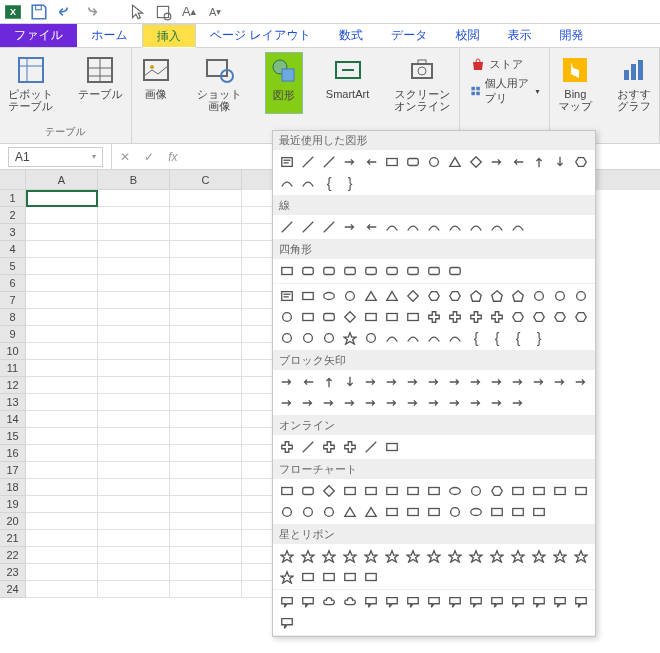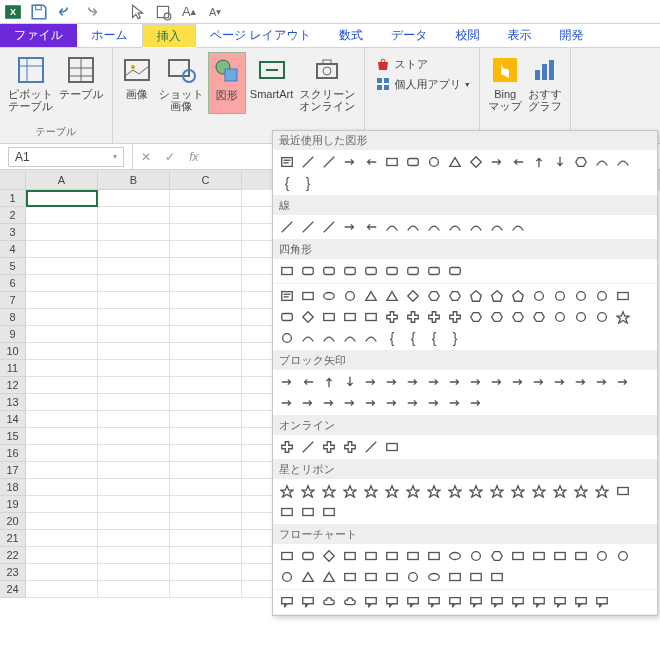--- a/index.html
+++ b/index.html
@@ -5,42 +5,42 @@
     * { box-sizing: border-box; margin: 0; padding: 0; font-family: "Yu Gothic UI", "Meiryo", sans-serif; }
     body { background: #fff; width: 660px; height: 653px; overflow: hidden; font-size: 12px; color: #444; }
     .title-bar { height: 24px; background: #fff; display: flex; align-items: center; border-bottom: 1px solid #d4d4d4; }
     .title-icon { width: 18px; height: 18px; margin: 0 4px; display: inline-flex; align-items: center; justify-content: center; }
     .tabs { display: flex; background: #fff; border-bottom: 1px solid #d4d4d4; height: 24px; }
     .tab { padding: 3px 14px; cursor: pointer; color: #1d4ed8; font-size: 12px; }
     .tab.file { background: #6d28d9; color: #fff; }
     .tab.active { background: #fde047; color: #217346; border: 1px solid #d4d4d4; border-bottom: 1px solid #fff; margin-bottom: -1px; }
     .ribbon { background: #f1f1f1; border-bottom: 1px solid #d4d4d4; display: flex; height: 96px; position: relative; }
     .group { border-right: 1px solid #d4d4d4; padding: 4px 6px; display: flex; flex-direction: column; justify-content: space-between; }
-    .group-items { display: flex; gap: 2px; }
+    .group-items { display: flex; gap: 21px; }
     .rb-btn { display: flex; flex-direction: column; align-items: center; gap: 2px; padding: 2px; cursor: pointer; }
-    .rb-btn.active { background: #fca5a5; border: 1px solid #8fbb9e; }
+    .rb-btn.active { background: #84cc16; border: 1px solid #8fbb9e; }
     .rb-icon { width: 32px; height: 32px; display: flex; align-items: center; justify-content: center; }
     .rb-label { font-size: 11px; text-align: center; line-height: 1.1; white-space: pre; }
     .group-label { font-size: 10px; color: #666; text-align: center; margin-top: 2px; }
     .name-box-row { display: flex; align-items: center; height: 26px; border-bottom: 1px solid #d4d4d4; }
-    .name-box { width: 116px; border: 1px solid #ccc; margin: 2px 8px; padding: 2px 6px; font-size: 12px; display: flex; justify-content: space-between; align-items: center; }
+    .name-box { width: 95px; border: 1px solid #ccc; margin: 2px 8px; padding: 2px 6px; font-size: 12px; display: flex; justify-content: space-between; align-items: center; }
     .fx-area { display: flex; align-items: center; flex: 1; gap: 6px; padding-left: 4px; border-left: 1px solid #d4d4d4; height: 100%; }
     .fx-btn { color: #999; padding: 0 4px; }
     .sheet { display: flex; position: relative; }
     .row-headers { width: 26px; background: #e6e6e6; }
     .row-hdr { height: 17px; border-bottom: 1px solid #d4d4d4; border-right: 1px solid #d4d4d4; text-align: center; font-size: 11px; color: #444; line-height: 17px; }
     .grid { flex: 1; }
     .col-headers { display: flex; background: #e6e6e6; }
     .col-hdr { width: 72px; height: 20px; border-right: 1px solid #d4d4d4; border-bottom: 1px solid #d4d4d4; text-align: center; font-size: 11px; line-height: 20px; }
     .cells { position: relative; }
     .cell-row { display: flex; }
     .cell { width: 72px; height: 17px; border-right: 1px solid #e0e0e0; border-bottom: 1px solid #e0e0e0; }
     .cell.selected { border: 2px solid #217346; }
     .corner { width: 26px; height: 20px; background: #e6e6e6; border-right: 1px solid #d4d4d4; border-bottom: 1px solid #d4d4d4; }
-    .shapes-dropdown { position: absolute; left: 272px; top: 130px; width: 386px; background: #fff; border: 1px solid #c6c6c6; box-shadow: 2px 2px 6px rgba(0,0,0,0.2); z-index: 100; }
+    .shapes-dropdown { position: absolute; left: 272px; top: 130px; width: 324px; background: #fff; border: 1px solid #c6c6c6; box-shadow: 2px 2px 6px rgba(0,0,0,0.2); z-index: 100; }
     .shape-cat { border-bottom: 1px solid #eee; }
     .shape-cat-hdr { background: #eee; padding: 2px 6px; font-size: 11px; color: #666; }
     .shape-row { display: flex; flex-wrap: wrap; padding: 2px 4px; gap: 1px; }
     .shape-item { width: 20px; height: 20px; display: flex; align-items: center; justify-content: center; cursor: pointer; color: #555; font-size: 14px; }
     .shape-item svg { width: 14px; height: 14px; stroke: #555; fill: none; stroke-width: 1.5; }
     .store-row { display: flex; flex-direction: column; gap: 4px; padding: 4px; }
     .store-item { display: flex; align-items: center; gap: 4px; font-size: 11px; cursor: pointer; }
   </style>
 </head>
 <body>
@@ -1006,20 +1006,165 @@
           </svg>
         </div>
         <div class="shape-item">
           <svg viewBox="0 0 16 16">
             <rect x="2" y="4" width="12" height="8"></rect>
           </svg>
         </div>
       </div>
   </div>
   <div class="shape-cat">
+    <div class="shape-cat-hdr">フローチャート</div>
+    <div class="shape-row" id="sr-flow">
+        <div class="shape-item">
+          <svg viewBox="0 0 16 16">
+            <rect x="2" y="4" width="12" height="8"></rect>
+          </svg>
+        </div>
+        <div class="shape-item">
+          <svg viewBox="0 0 16 16">
+            <rect x="2" y="4" width="12" height="8" rx="2"></rect>
+          </svg>
+        </div>
+        <div class="shape-item">
+          <svg viewBox="0 0 16 16">
+            <path d="M8 2 L14 8 L8 14 L2 8 Z"></path>
+          </svg>
+        </div>
+        <div class="shape-item">
+          <svg viewBox="0 0 16 16">
+            <rect x="2" y="4" width="12" height="8"></rect>
+          </svg>
+        </div>
+        <div class="shape-item">
+          <svg viewBox="0 0 16 16">
+            <rect x="2" y="4" width="12" height="8"></rect>
+          </svg>
+        </div>
+        <div class="shape-item">
+          <svg viewBox="0 0 16 16">
+            <rect x="2" y="4" width="12" height="8"></rect>
+          </svg>
+        </div>
+        <div class="shape-item">
+          <svg viewBox="0 0 16 16">
+            <rect x="2" y="4" width="12" height="8"></rect>
+          </svg>
+        </div>
+        <div class="shape-item">
+          <svg viewBox="0 0 16 16">
+            <rect x="2" y="4" width="12" height="8"></rect>
+          </svg>
+        </div>
+        <div class="shape-item">
+          <svg viewBox="0 0 16 16">
+            <ellipse cx="8" cy="8" rx="6" ry="4"></ellipse>
+          </svg>
+        </div>
+        <div class="shape-item">
+          <svg viewBox="0 0 16 16">
+            <circle cx="8" cy="8" r="5"></circle>
+          </svg>
+        </div>
+        <div class="shape-item">
+          <svg viewBox="0 0 16 16">
+            <path d="M5 3 L11 3 L14 8 L11 13 L5 13 L2 8 Z"></path>
+          </svg>
+        </div>
+        <div class="shape-item">
+          <svg viewBox="0 0 16 16">
+            <rect x="2" y="4" width="12" height="8"></rect>
+          </svg>
+        </div>
+        <div class="shape-item">
+          <svg viewBox="0 0 16 16">
+            <rect x="2" y="4" width="12" height="8"></rect>
+          </svg>
+        </div>
+        <div class="shape-item">
+          <svg viewBox="0 0 16 16">
+            <rect x="2" y="4" width="12" height="8"></rect>
+          </svg>
+        </div>
+        <div class="shape-item">
+          <svg viewBox="0 0 16 16">
+            <rect x="2" y="4" width="12" height="8"></rect>
+          </svg>
+        </div>
+        <div class="shape-item">
+          <svg viewBox="0 0 16 16">
+            <circle cx="8" cy="8" r="5"></circle>
+          </svg>
+        </div>
+        <div class="shape-item">
+          <svg viewBox="0 0 16 16">
+            <circle cx="8" cy="8" r="5"></circle>
+          </svg>
+        </div>
+        <div class="shape-item">
+          <svg viewBox="0 0 16 16">
+            <circle cx="8" cy="8" r="5"></circle>
+          </svg>
+        </div>
+        <div class="shape-item">
+          <svg viewBox="0 0 16 16">
+            <path d="M8 3 L14 13 L2 13 Z"></path>
+          </svg>
+        </div>
+        <div class="shape-item">
+          <svg viewBox="0 0 16 16">
+            <path d="M8 3 L14 13 L2 13 Z"></path>
+          </svg>
+        </div>
+        <div class="shape-item">
+          <svg viewBox="0 0 16 16">
+            <rect x="2" y="4" width="12" height="8"></rect>
+          </svg>
+        </div>
+        <div class="shape-item">
+          <svg viewBox="0 0 16 16">
+            <rect x="2" y="4" width="12" height="8"></rect>
+          </svg>
+        </div>
+        <div class="shape-item">
+          <svg viewBox="0 0 16 16">
+            <rect x="2" y="4" width="12" height="8"></rect>
+          </svg>
+        </div>
+        <div class="shape-item">
+          <svg viewBox="0 0 16 16">
+            <circle cx="8" cy="8" r="5"></circle>
+          </svg>
+        </div>
+        <div class="shape-item">
+          <svg viewBox="0 0 16 16">
+            <ellipse cx="8" cy="8" rx="6" ry="4"></ellipse>
+          </svg>
+        </div>
+        <div class="shape-item">
+          <svg viewBox="0 0 16 16">
+            <rect x="2" y="4" width="12" height="8"></rect>
+          </svg>
+        </div>
+        <div class="shape-item">
+          <svg viewBox="0 0 16 16">
+            <rect x="2" y="4" width="12" height="8"></rect>
+          </svg>
+        </div>
+        <div class="shape-item">
+          <svg viewBox="0 0 16 16">
+            <rect x="2" y="4" width="12" height="8"></rect>
+          </svg>
+        </div>
+      </div>
+  </div>
+  <div class="shape-cat">
     <div class="shape-cat-hdr">星とリボン</div>
     <div class="shape-row" id="sr-stars" style="position:relative">
 
     <div class="shape-item">
           <svg viewBox="0 0 16 16">
             <path d="M8 2 L10 7 L15 7 L11 10 L13 15 L8 12 L3 15 L5 10 L1 7 L6 7 Z"></path>
           </svg>
         </div>
         <div class="shape-item">
           <svg viewBox="0 0 16 16">
@@ -1112,165 +1257,20 @@
           </svg>
         </div>
         <div class="shape-item">
           <svg viewBox="0 0 16 16">
             <rect x="2" y="4" width="12" height="8"></rect>
           </svg>
         </div>
       </div>
   </div>
   <div class="shape-cat">
-    <div class="shape-cat-hdr">フローチャート</div>
-    <div class="shape-row" id="sr-flow">
-        <div class="shape-item">
-          <svg viewBox="0 0 16 16">
-            <rect x="2" y="4" width="12" height="8"></rect>
-          </svg>
-        </div>
-        <div class="shape-item">
-          <svg viewBox="0 0 16 16">
-            <rect x="2" y="4" width="12" height="8" rx="2"></rect>
-          </svg>
-        </div>
-        <div class="shape-item">
-          <svg viewBox="0 0 16 16">
-            <path d="M8 2 L14 8 L8 14 L2 8 Z"></path>
-          </svg>
-        </div>
-        <div class="shape-item">
-          <svg viewBox="0 0 16 16">
-            <rect x="2" y="4" width="12" height="8"></rect>
-          </svg>
-        </div>
-        <div class="shape-item">
-          <svg viewBox="0 0 16 16">
-            <rect x="2" y="4" width="12" height="8"></rect>
-          </svg>
-        </div>
-        <div class="shape-item">
-          <svg viewBox="0 0 16 16">
-            <rect x="2" y="4" width="12" height="8"></rect>
-          </svg>
-        </div>
-        <div class="shape-item">
-          <svg viewBox="0 0 16 16">
-            <rect x="2" y="4" width="12" height="8"></rect>
-          </svg>
-        </div>
-        <div class="shape-item">
-          <svg viewBox="0 0 16 16">
-            <rect x="2" y="4" width="12" height="8"></rect>
-          </svg>
-        </div>
-        <div class="shape-item">
-          <svg viewBox="0 0 16 16">
-            <ellipse cx="8" cy="8" rx="6" ry="4"></ellipse>
-          </svg>
-        </div>
-        <div class="shape-item">
-          <svg viewBox="0 0 16 16">
-            <circle cx="8" cy="8" r="5"></circle>
-          </svg>
-        </div>
-        <div class="shape-item">
-          <svg viewBox="0 0 16 16">
-            <path d="M5 3 L11 3 L14 8 L11 13 L5 13 L2 8 Z"></path>
-          </svg>
-        </div>
-        <div class="shape-item">
-          <svg viewBox="0 0 16 16">
-            <rect x="2" y="4" width="12" height="8"></rect>
-          </svg>
-        </div>
-        <div class="shape-item">
-          <svg viewBox="0 0 16 16">
-            <rect x="2" y="4" width="12" height="8"></rect>
-          </svg>
-        </div>
-        <div class="shape-item">
-          <svg viewBox="0 0 16 16">
-            <rect x="2" y="4" width="12" height="8"></rect>
-          </svg>
-        </div>
-        <div class="shape-item">
-          <svg viewBox="0 0 16 16">
-            <rect x="2" y="4" width="12" height="8"></rect>
-          </svg>
-        </div>
-        <div class="shape-item">
-          <svg viewBox="0 0 16 16">
-            <circle cx="8" cy="8" r="5"></circle>
-          </svg>
-        </div>
-        <div class="shape-item">
-          <svg viewBox="0 0 16 16">
-            <circle cx="8" cy="8" r="5"></circle>
-          </svg>
-        </div>
-        <div class="shape-item">
-          <svg viewBox="0 0 16 16">
-            <circle cx="8" cy="8" r="5"></circle>
-          </svg>
-        </div>
-        <div class="shape-item">
-          <svg viewBox="0 0 16 16">
-            <path d="M8 3 L14 13 L2 13 Z"></path>
-          </svg>
-        </div>
-        <div class="shape-item">
-          <svg viewBox="0 0 16 16">
-            <path d="M8 3 L14 13 L2 13 Z"></path>
-          </svg>
-        </div>
-        <div class="shape-item">
-          <svg viewBox="0 0 16 16">
-            <rect x="2" y="4" width="12" height="8"></rect>
-          </svg>
-        </div>
-        <div class="shape-item">
-          <svg viewBox="0 0 16 16">
-            <rect x="2" y="4" width="12" height="8"></rect>
-          </svg>
-        </div>
-        <div class="shape-item">
-          <svg viewBox="0 0 16 16">
-            <rect x="2" y="4" width="12" height="8"></rect>
-          </svg>
-        </div>
-        <div class="shape-item">
-          <svg viewBox="0 0 16 16">
-            <circle cx="8" cy="8" r="5"></circle>
-          </svg>
-        </div>
-        <div class="shape-item">
-          <svg viewBox="0 0 16 16">
-            <ellipse cx="8" cy="8" rx="6" ry="4"></ellipse>
-          </svg>
-        </div>
-        <div class="shape-item">
-          <svg viewBox="0 0 16 16">
-            <rect x="2" y="4" width="12" height="8"></rect>
-          </svg>
-        </div>
-        <div class="shape-item">
-          <svg viewBox="0 0 16 16">
-            <rect x="2" y="4" width="12" height="8"></rect>
-          </svg>
-        </div>
-        <div class="shape-item">
-          <svg viewBox="0 0 16 16">
-            <rect x="2" y="4" width="12" height="8"></rect>
-          </svg>
-        </div>
-      </div>
-  </div>
-  <div class="shape-cat">
     <div class="shape-row" id="sr-call">
         <div class="shape-item">
           <svg viewBox="0 0 16 16">
             <path d="M2 3 L14 3 L14 10 L8 10 L5 14 L6 10 L2 10 Z"></path>
           </svg>
         </div>
         <div class="shape-item">
           <svg viewBox="0 0 16 16">
             <path d="M2 3 L14 3 L14 10 L8 10 L5 14 L6 10 L2 10 Z"></path>
           </svg>

